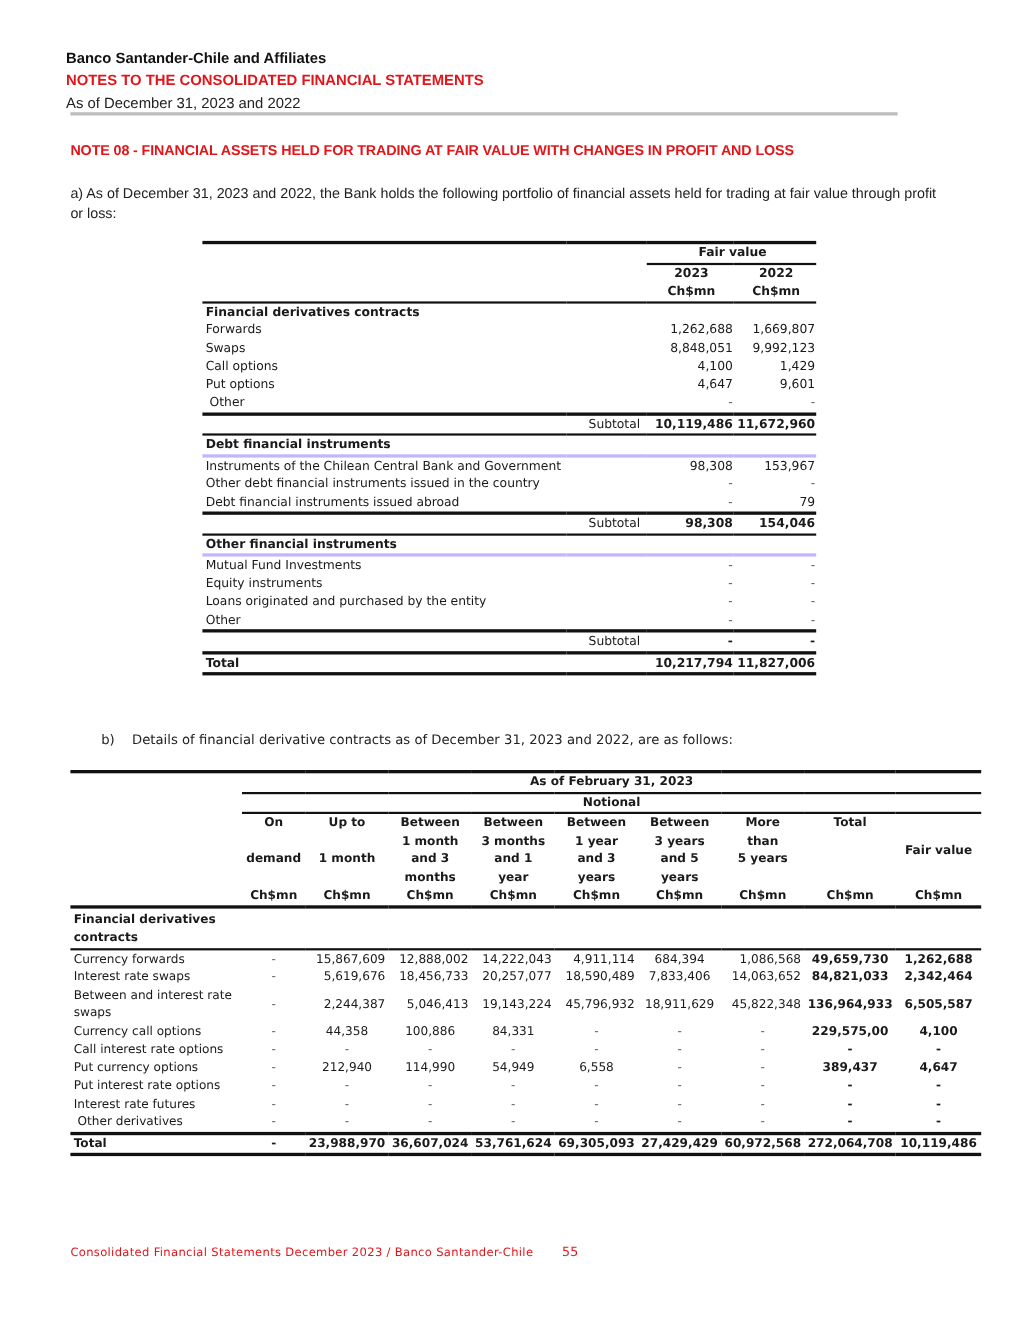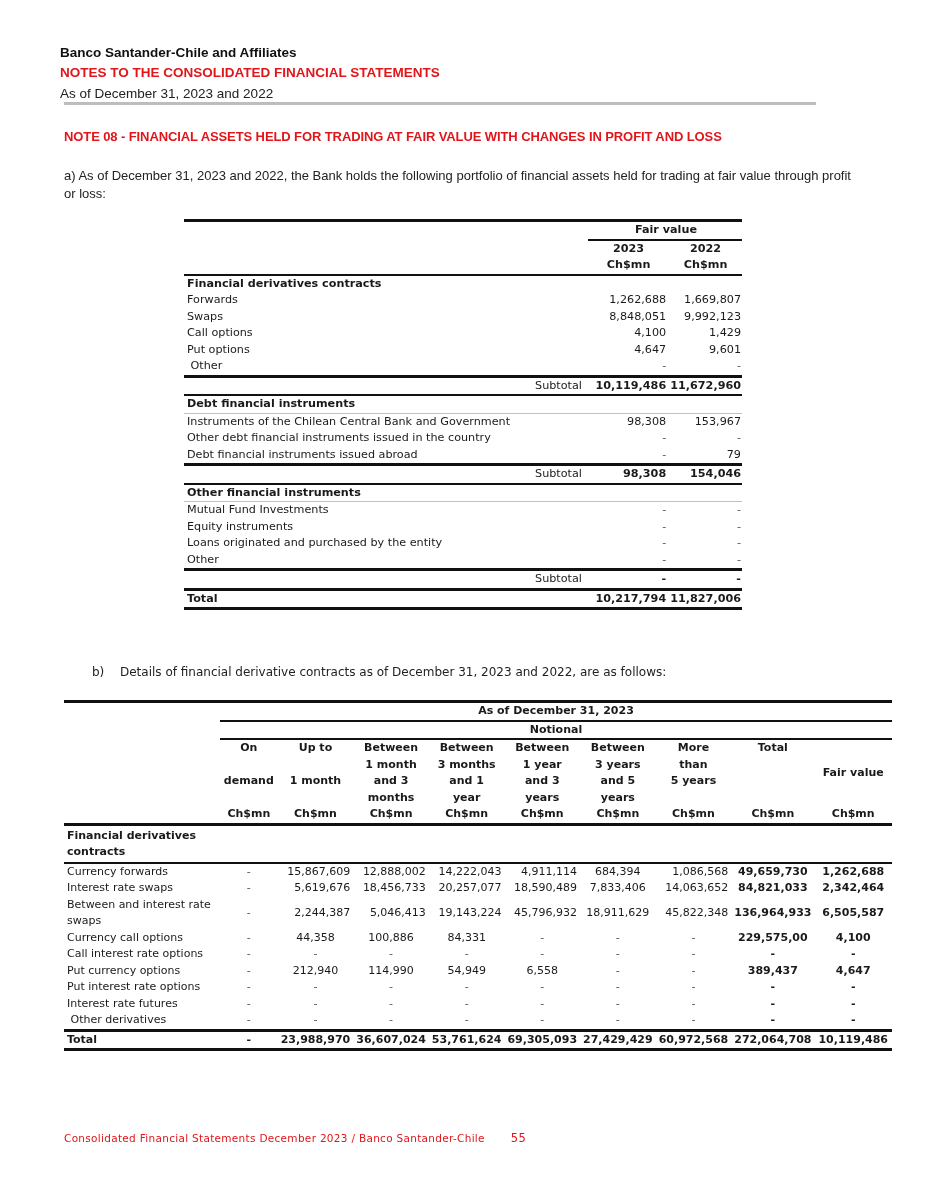--- a/index.html
+++ b/index.html
@@ -20,21 +20,21 @@
   .tA .num { text-align: right; width: 70px; }
   .tA .numA { width: 78px; }
   .tA .lblcol { width: 330px; }
   .tA .mid { width: 74px; text-align: right; font-weight: normal; padding-right: 6px; }
   .tA .b { font-weight: bold; }
   .tA .ctr { text-align: center; font-weight: bold; }
   .tA .dash { color: #555; }
   .top-thick { border-top: 3px solid #111; }
   .bot-thick { border-bottom: 3px solid #111; }
   .bot-med { border-bottom: 2px solid #111; }
-  .bot-thin { border-bottom: 1px solid #c4b5fd; }
+  .bot-thin { border-bottom: 3px solid #c4b5fd; }
 
   
   .tB { position: absolute; left: 64px; top: 700px; width: 828px; border-collapse: collapse; font-size: 11px; }
   .tB td { padding: 0 3px; white-space: nowrap; line-height: 16.5px; height: 16.5px; }
   .tB .hd { text-align: center; font-weight: bold; line-height: 16px; }
   .tB .num { text-align: right; }
   .tB .c { text-align: center; }
   .tB .b { font-weight: bold; }
   .tB .dash { color: #555; }
   .tB .wrap { white-space: normal; }
@@ -199,21 +199,21 @@
       <col style="width:72px">
       <col style="width:72px">
       <col style="width:72px">
       <col style="width:72px">
       <col style="width:82px">
       <col style="width:80px">
   </colgroup>
   <tbody>
       <tr class="top-thick">
     <td></td>
-    <td colspan="9" class="hd bot-med">As of December 31, 2023</td>
+    <td colspan="9" class="hd bot-med">As of February 31, 2023</td>
   </tr>
   <tr>
     <td></td>
     <td colspan="9" class="hd bot-med">Notional</td>
   </tr>
   <tr>
     <td></td>
     <td class="hd">On</td>
     <td class="hd">Up to</td>
     <td class="hd">Between</td>

